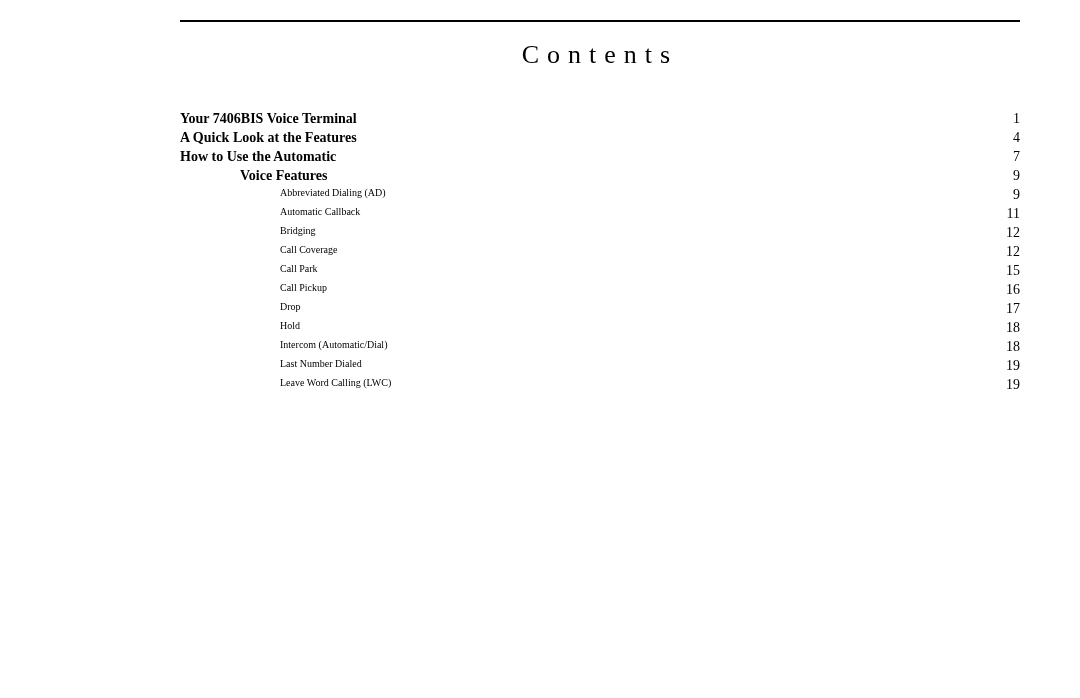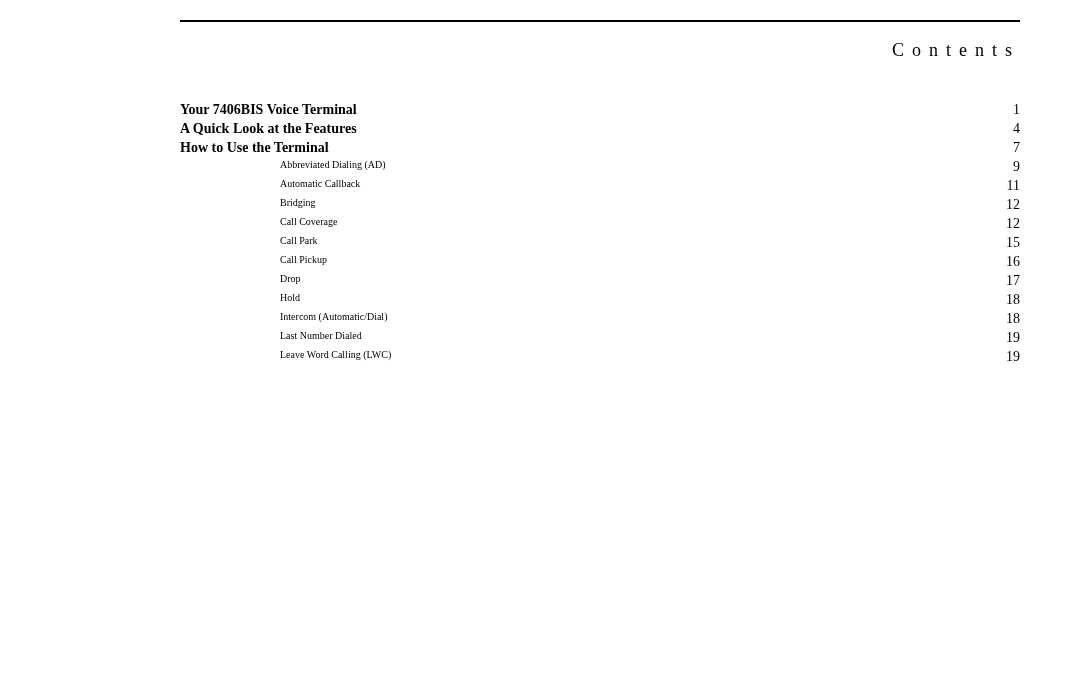--- a/index.html
+++ b/index.html
@@ -32,22 +32,22 @@
     }
 
     .top-rule {
       border: none;
       border-top: 2px solid #000;
       margin-bottom: 18px;
       margin-top: 0;
     }
 
     .page-title {
-      text-align: right;
-      font-size: 18px;
+      text-align: center;
+      font-size: 26px;
       font-weight: normal;
       letter-spacing: 8px;
       margin-bottom: 30px;
       color: #000;
     }
 
     .toc-table {
       width: 100%;
       border-collapse: collapse;
     }
@@ -109,22 +109,26 @@
           </tr>
           <tr>
             <td class="toc-label bold" style="font-weight: bold;">Your 7406BIS Voice Terminal</td>
             <td class="toc-page">1</td>
           </tr>
           <tr>
             <td class="toc-label bold" style="font-weight: bold;">A Quick Look at the Features</td>
             <td class="toc-page">4</td>
           </tr>
           <tr>
-            <td class="toc-label bold" style="font-weight: bold;">How to Use the Terminal</td>
+            <td class="toc-label bold" style="font-weight: bold;">How to Use the Automatic</td>
             <td class="toc-page">7</td>
+          </tr>
+          <tr>
+            <td class="toc-label indent1" style="font-weight: bold;">Voice  Features</td>
+            <td class="toc-page">9</td>
           </tr>
           <tr>
             <td class="toc-label indent2">Abbreviated Dialing (AD)</td>
             <td class="toc-page">9</td>
           </tr>
           <tr>
             <td class="toc-label indent2">Automatic  Callback</td>
             <td class="toc-page">11</td>
           </tr>
           <tr>

